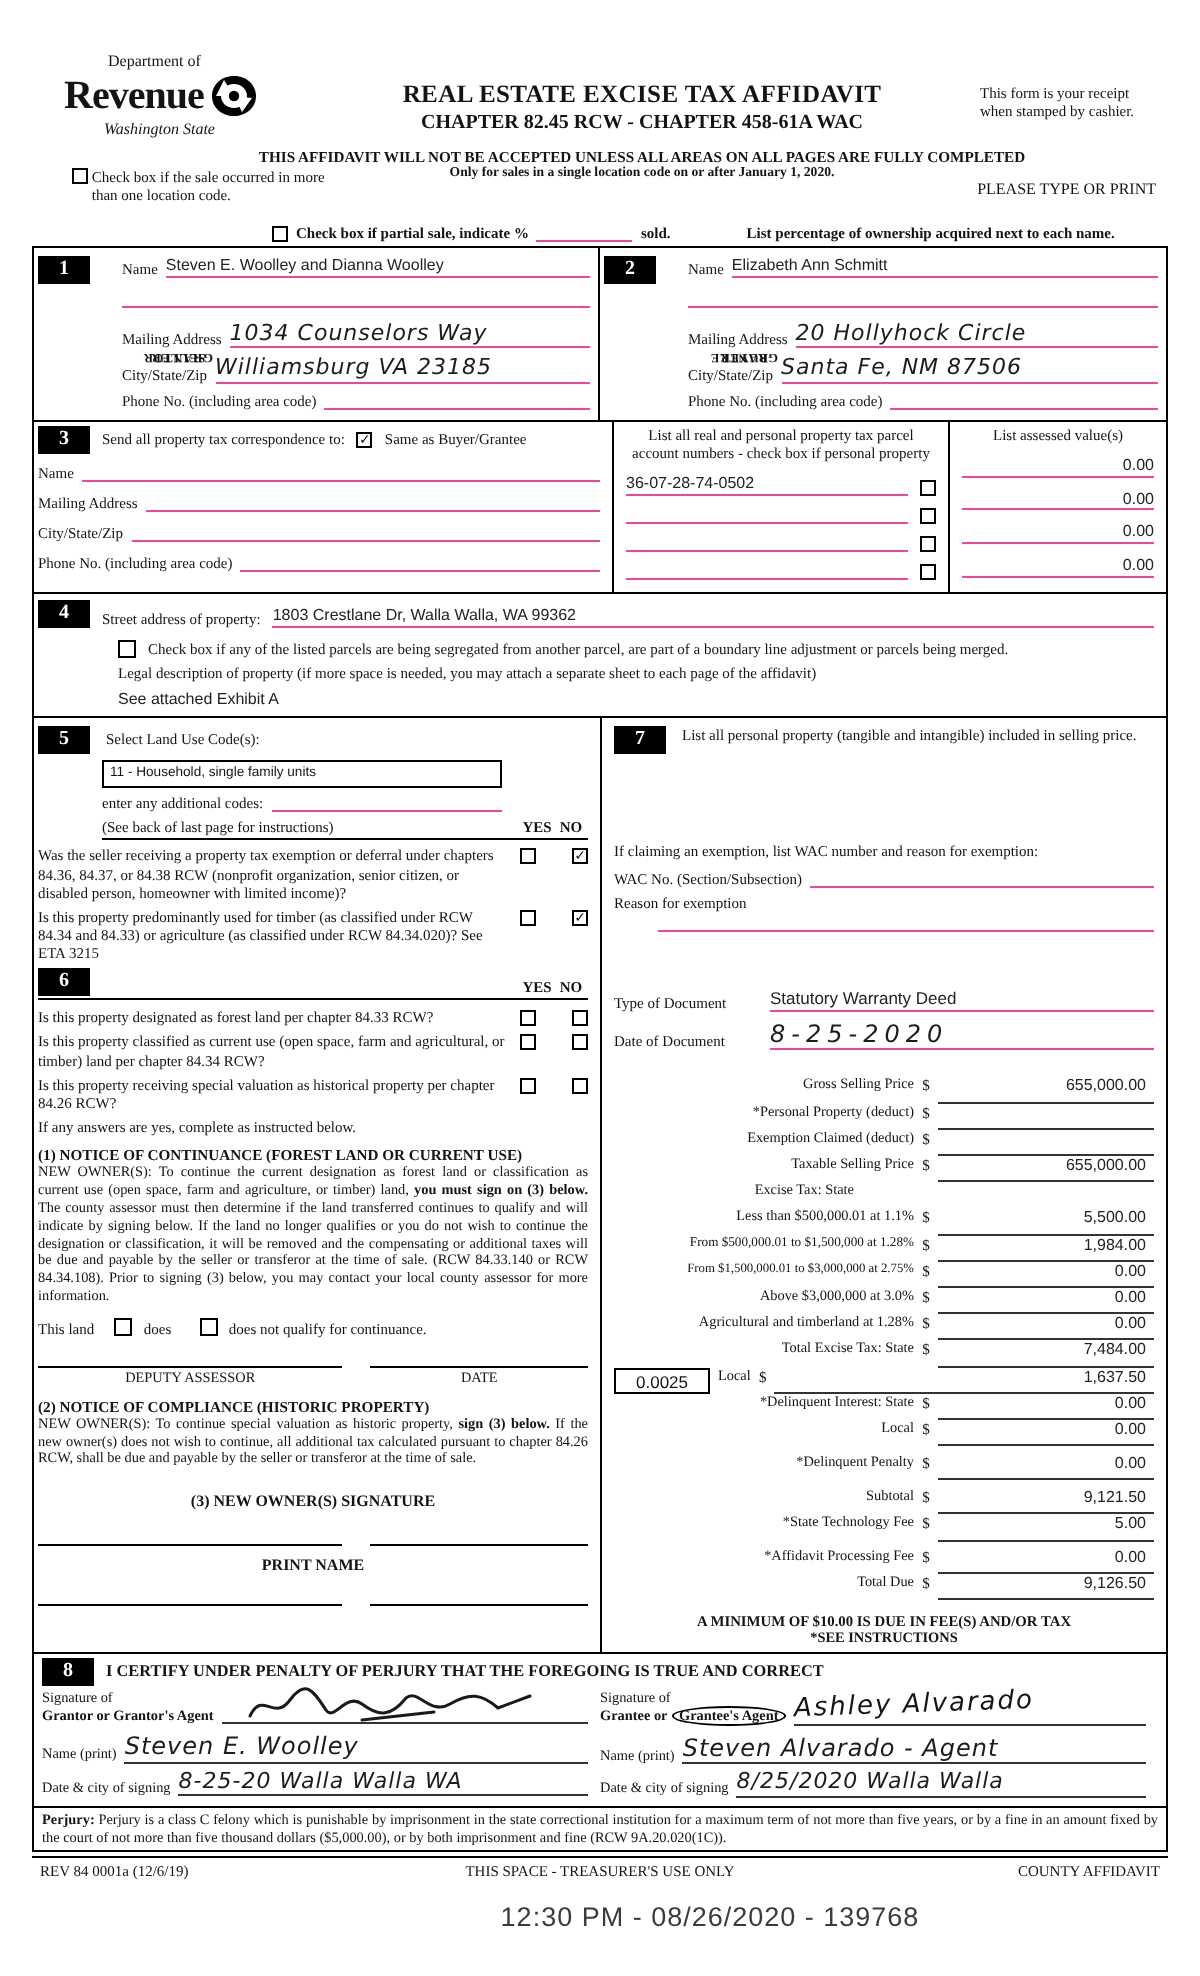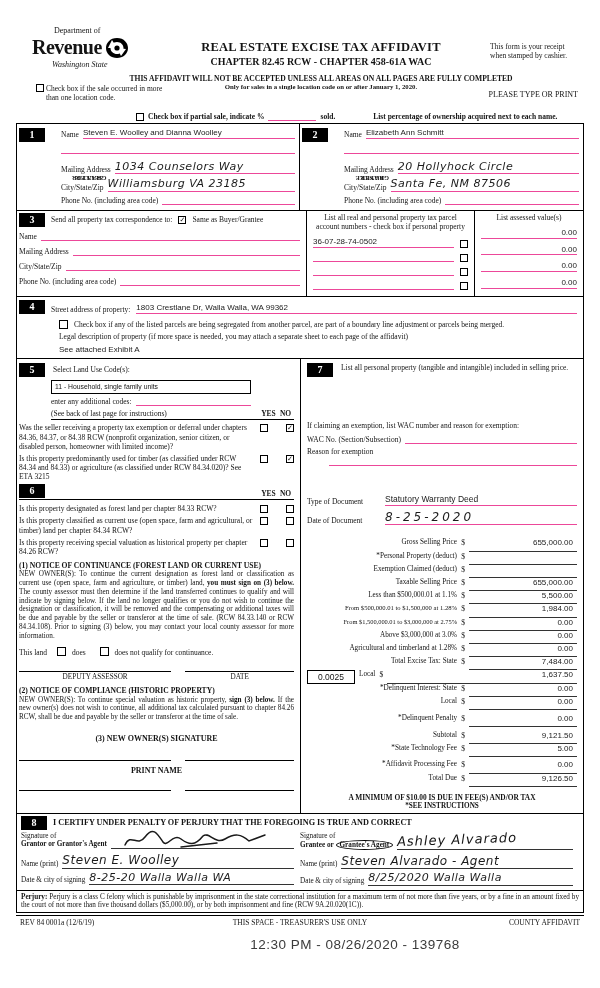--- a/index.html
+++ b/index.html
@@ -316,20 +316,21 @@
               <span class="cb"></span>
             </span>
         </div>
         <div class="qrow">
           <span class="qtext">Is this property receiving special valuation as historical property per chapter 84.26 RCW?</span>
           <span class="qboxes">
               <span class="cb"></span>
               <span class="cb"></span>
             </span>
         </div>
+        <div style="margin-top:2px;">If any answers are yes, complete as instructed below.</div>
 
         <div class="notice-title">(1) NOTICE OF CONTINUANCE (FOREST LAND OR CURRENT USE)</div>
         <div class="notice-body"><span>NEW OWNER(S): To continue the current designation as forest land or classification as current use (open space, farm and agriculture, or timber) land, </span><span class="bold">you must sign on (3) below.</span><span> The county assessor must then determine if the land transferred continues to qualify and will indicate by signing below. If the land no longer qualifies or you do not wish to continue the designation or classification, it will be removed and the compensating or additional taxes will be due and payable by the seller or transferor at the time of sale. (RCW 84.33.140 or RCW 84.34.108). Prior to signing (3) below, you may contact your local county assessor for more information.</span></div>
 
         <div style="margin-top:6px;">
           <span>This land</span>
           <span class="cb" style="margin:0 4px 0 8px;width:9px;height:9px;"></span>
           <span>does</span>
           <span class="cb" style="margin:0 4px 0 12px;width:9px;height:9px;"></span>
           <span>does not qualify for continuance.</span>
@@ -396,20 +397,23 @@
           </div>
         <div class="mrow">
             <span class="mlab">Exemption Claimed (deduct)</span>
             <span class="mdollar">$</span>
             <span class="mval"><span class="typed"></span></span>
           </div>
         <div class="mrow">
             <span class="mlab">Taxable Selling Price</span>
             <span class="mdollar">$</span>
             <span class="mval"><span class="typed">655,000.00</span></span>
+          </div>
+        <div class="mrow">
+            <span class="mlab" style="padding-right:30px;">Excise Tax: State</span>
           </div>
         <div class="mrow">
             <span class="mlab">Less than $500,000.01 at 1.1%</span>
             <span class="mdollar">$</span>
             <span class="mval"><span class="typed">5,500.00</span></span>
           </div>
         <div class="mrow">
             <span class="mlab" style="font-size:6.6px;">From $500,000.01 to $1,500,000 at 1.28%</span>
             <span class="mdollar">$</span>
             <span class="mval"><span class="typed">1,984.00</span></span>

